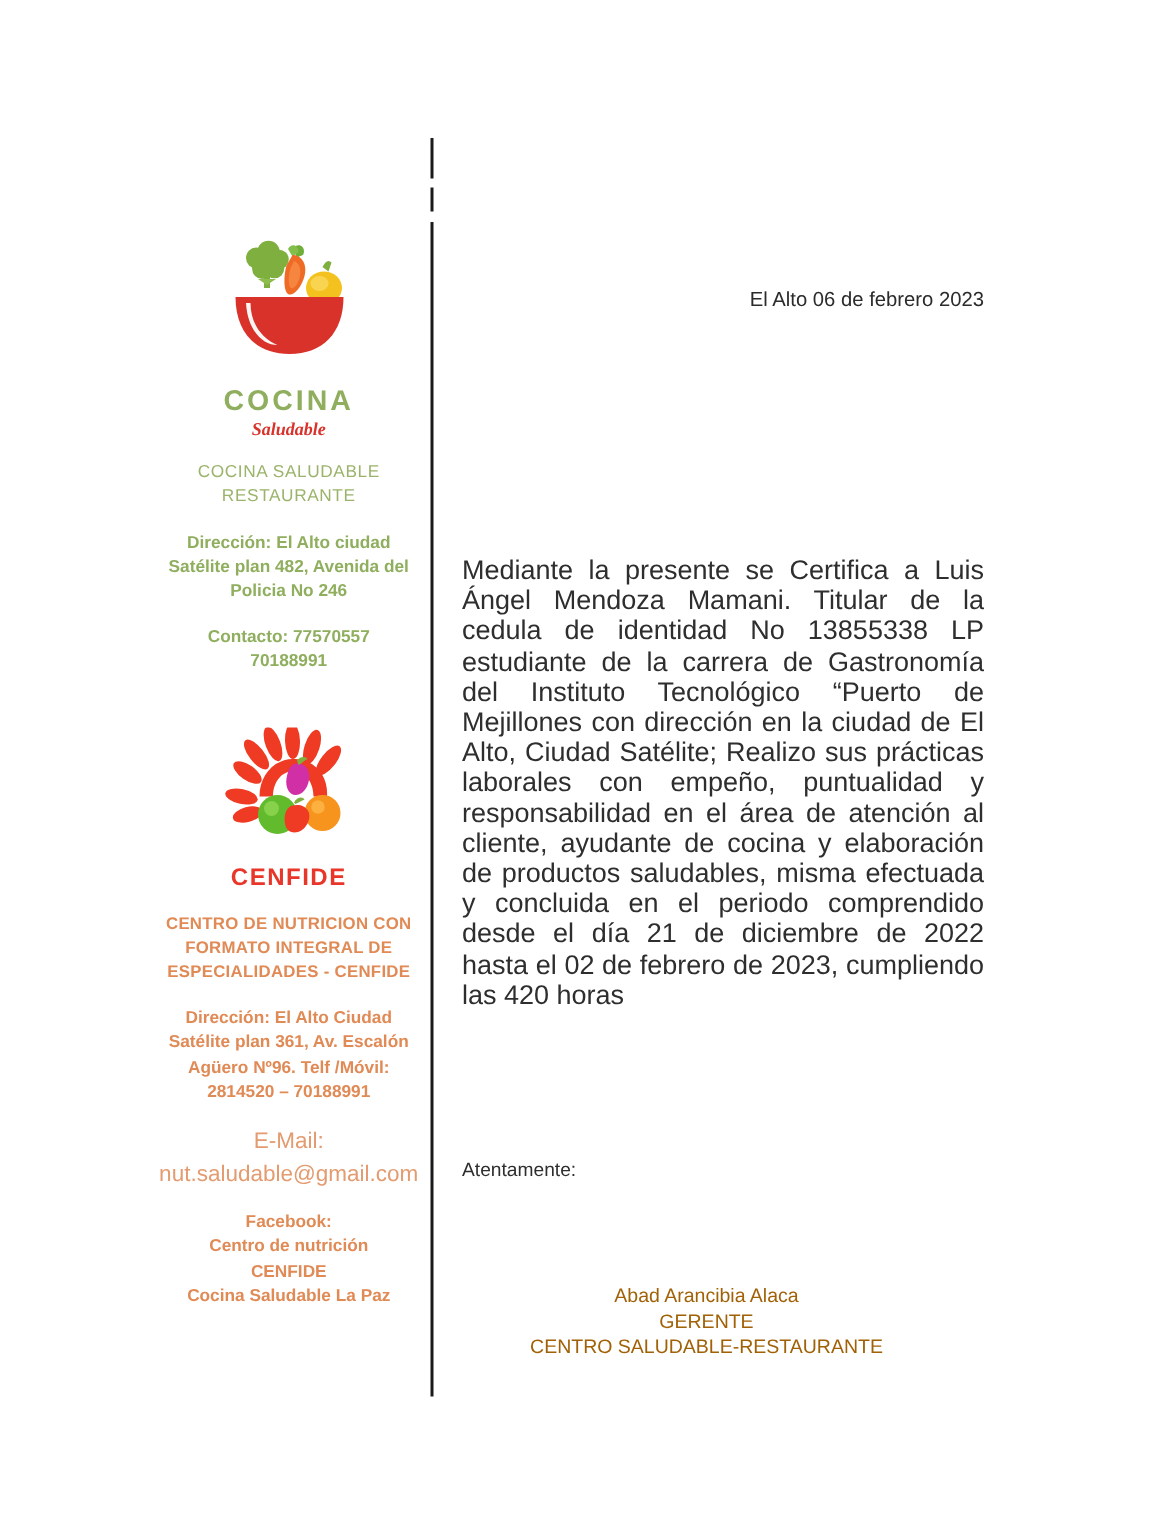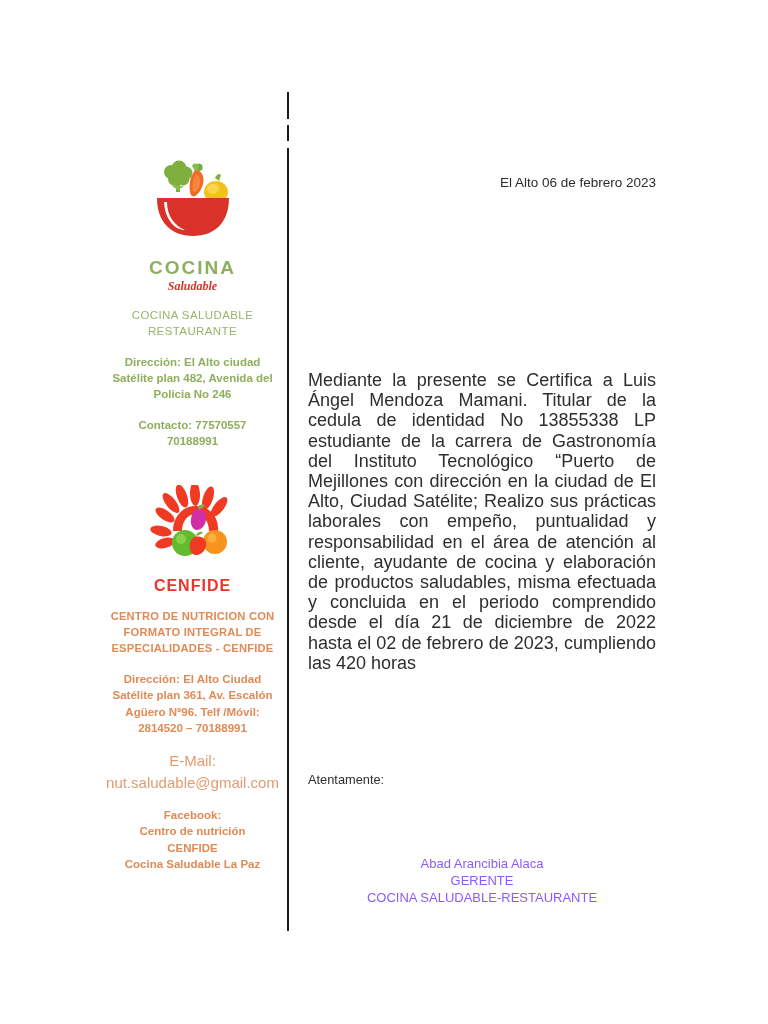--- a/index.html
+++ b/index.html
@@ -86,21 +86,21 @@
   .orange-light {
     color: #e39b6f;
     font-size: 15px;
     font-weight: 400;
   }
   .gap-l { height: 22px; }
 
   .doc-date {
     position: absolute;
     left: 308px;
-    top: 175px;
+    top: 192px;
     width: 348px;
     text-align: right;
     font-size: 13.5px;
     color: #2b2b2b;
   }
 
   .doc-title {
     position: absolute;
     left: 340px;
     top: 288px;
@@ -126,25 +126,25 @@
   .atentamente {
     position: absolute;
     left: 308px;
     top: 772px;
     font-size: 12.8px;
     color: #2e2e2e;
   }
 
   .sign-block {
     position: absolute;
-    left: 308px;
+    left: 297px;
     top: 855px;
     width: 348px;
     text-align: center;
-    color: #8b5cf6;
+    color: #a16207;
   }
   .sign-name { font-size: 13px; line-height: 17px; }
   .sign-role { font-size: 13px; line-height: 17px; }
   .sign-org  { font-size: 13px; line-height: 17px; }
 </style>
 </head>
 <body>
 
 <div class="page">
 
@@ -267,16 +267,16 @@
 
 
   <p class="para para-main">Mediante la presente se Certifica a Luis Ángel Mendoza Mamani. Titular de la cedula de identidad No 13855338 LP estudiante de la carrera de Gastronomía del Instituto Tecnológico “Puerto de Mejillones con dirección en la ciudad   de El Alto, Ciudad Satélite; Realizo sus prácticas laborales con empeño, puntualidad y responsabilidad en el área de atención al cliente, ayudante de cocina y elaboración de productos saludables, misma efectuada y concluida en el periodo comprendido desde el día 21 de diciembre de 2022 hasta el 02 de febrero de 2023, cumpliendo las 420 horas</p>
 
 
   <div class="atentamente">Atentamente:</div>
 
   <div class="sign-block">
     <div class="sign-name">Abad Arancibia Alaca</div>
     <div class="sign-role">GERENTE</div>
-    <div class="sign-org">COCINA SALUDABLE-RESTAURANTE</div>
+    <div class="sign-org">CENTRO SALUDABLE-RESTAURANTE</div>
   </div>
 
 </div>
 
 </body></html>

